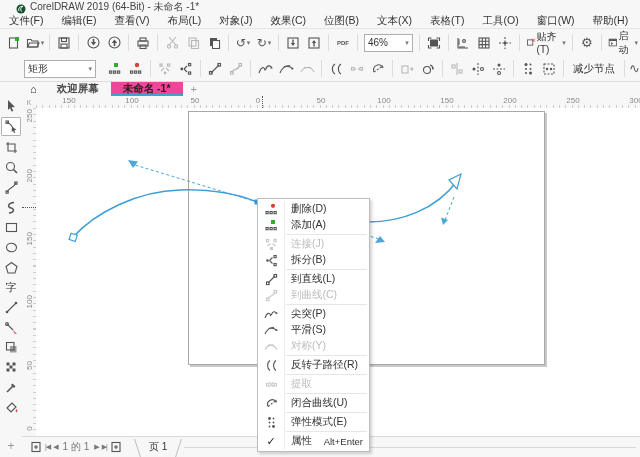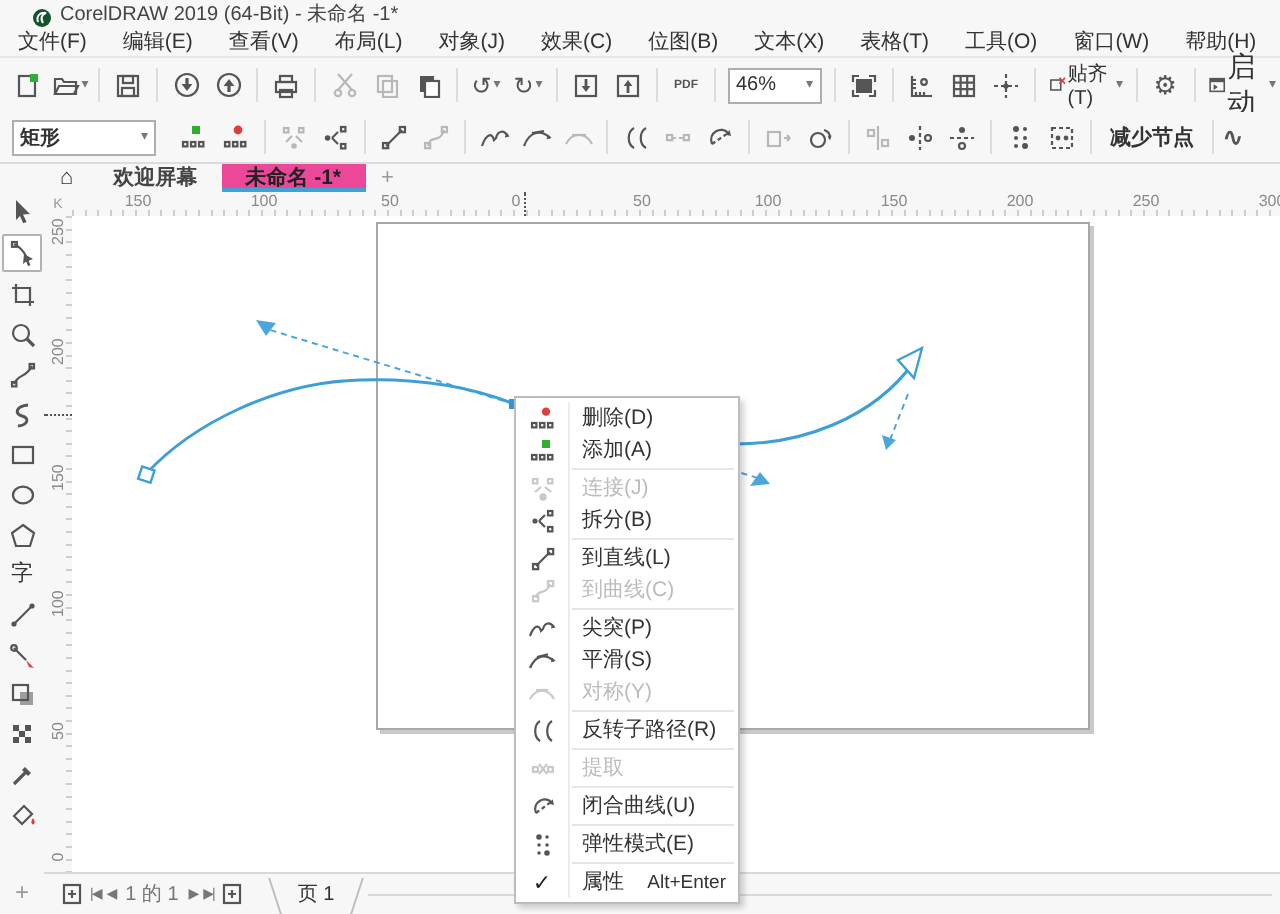--- a/index.html
+++ b/index.html
@@ -8,21 +8,21 @@
   
   .titlebar{position:absolute;left:0;top:0;right:0;height:14px;background:#f7f7f7;
             display:flex;align-items:flex-end;gap:4px;padding-left:16px;font-size:10px;color:#444;}
   .menubar{position:absolute;left:0;top:14px;right:0;height:14px;background:#f7f7f7;
            display:flex;align-items:center;font-size:10.5px;color:#333;}
   .menubar .mi{padding:0 9px;cursor:default;}
   .toolbar{position:absolute;left:0;top:28px;right:0;height:27px;background:#f7f7f7;
            border-top:1px solid #e6e6e6;border-bottom:1px solid #dcdcdc;
            display:flex;align-items:center;padding-left:4px;gap:1px;}
   .propbar{position:absolute;left:0;top:56px;right:0;height:25px;background:#f7f7f7;
-           border-bottom:1px solid #dcdcdc;display:flex;align-items:center;padding-left:6px;gap:1px;font-weight:bold;}
+           border-bottom:1px solid #dcdcdc;display:flex;align-items:center;padding-left:24px;gap:1px;}
   .tbtn{min-width:20px;height:20px;display:flex;align-items:center;justify-content:center;gap:1px;}
   .tsep{width:1px;height:17px;background:#dcdcdc;margin:0 3px;flex:0 0 1px;}
   .caret{font-size:7px;color:#777;line-height:1;}
   .dis{opacity:.38;}
   .combo{height:16px;background:#fff;border:1px solid #aeaeae;display:flex;align-items:center;
          font-size:10px;color:#333;padding:0 3px;justify-content:space-between;}
   .glyph{font-size:12px;color:#555;line-height:1;}
   svg.ic{display:block;}
   svg.ic *{stroke:#555;fill:none;stroke-width:1.1;}
   svg.ic .f{fill:#555;stroke:none;} svg.ic .grnf{fill:#2faf2f;stroke:none;}
@@ -252,21 +252,21 @@
   <span class="tbtn">
     <span class="glyph" style="font-size:13px">⚙</span>
     </span>
   <span class="tsep"></span>
   <span class="tbtn" style="min-width:auto;padding:0 2px">
     <svg class="ic" width="13" height="13" viewBox="0 0 13 13">
       <rect x="1.5" y="2" width="10" height="9"></rect>
         <rect class="f" x="1.5" y="2" width="10" height="2.5"></rect>
         <path class="f" d="M4,6 L7,8 L4,10 Z"></path>
     </svg>
-    <span style="font-size:14px">启动</span>
+    <span style="font-size:10px">启动</span>
     <span class="caret">▾</span>
     </span>
 </div>
 
 <div class="propbar">
   <span class="combo" style="width:64px;margin-right:8px">
     <span>矩形</span>
     <span class="caret">▾</span>
     </span>
   <span class="tbtn">

